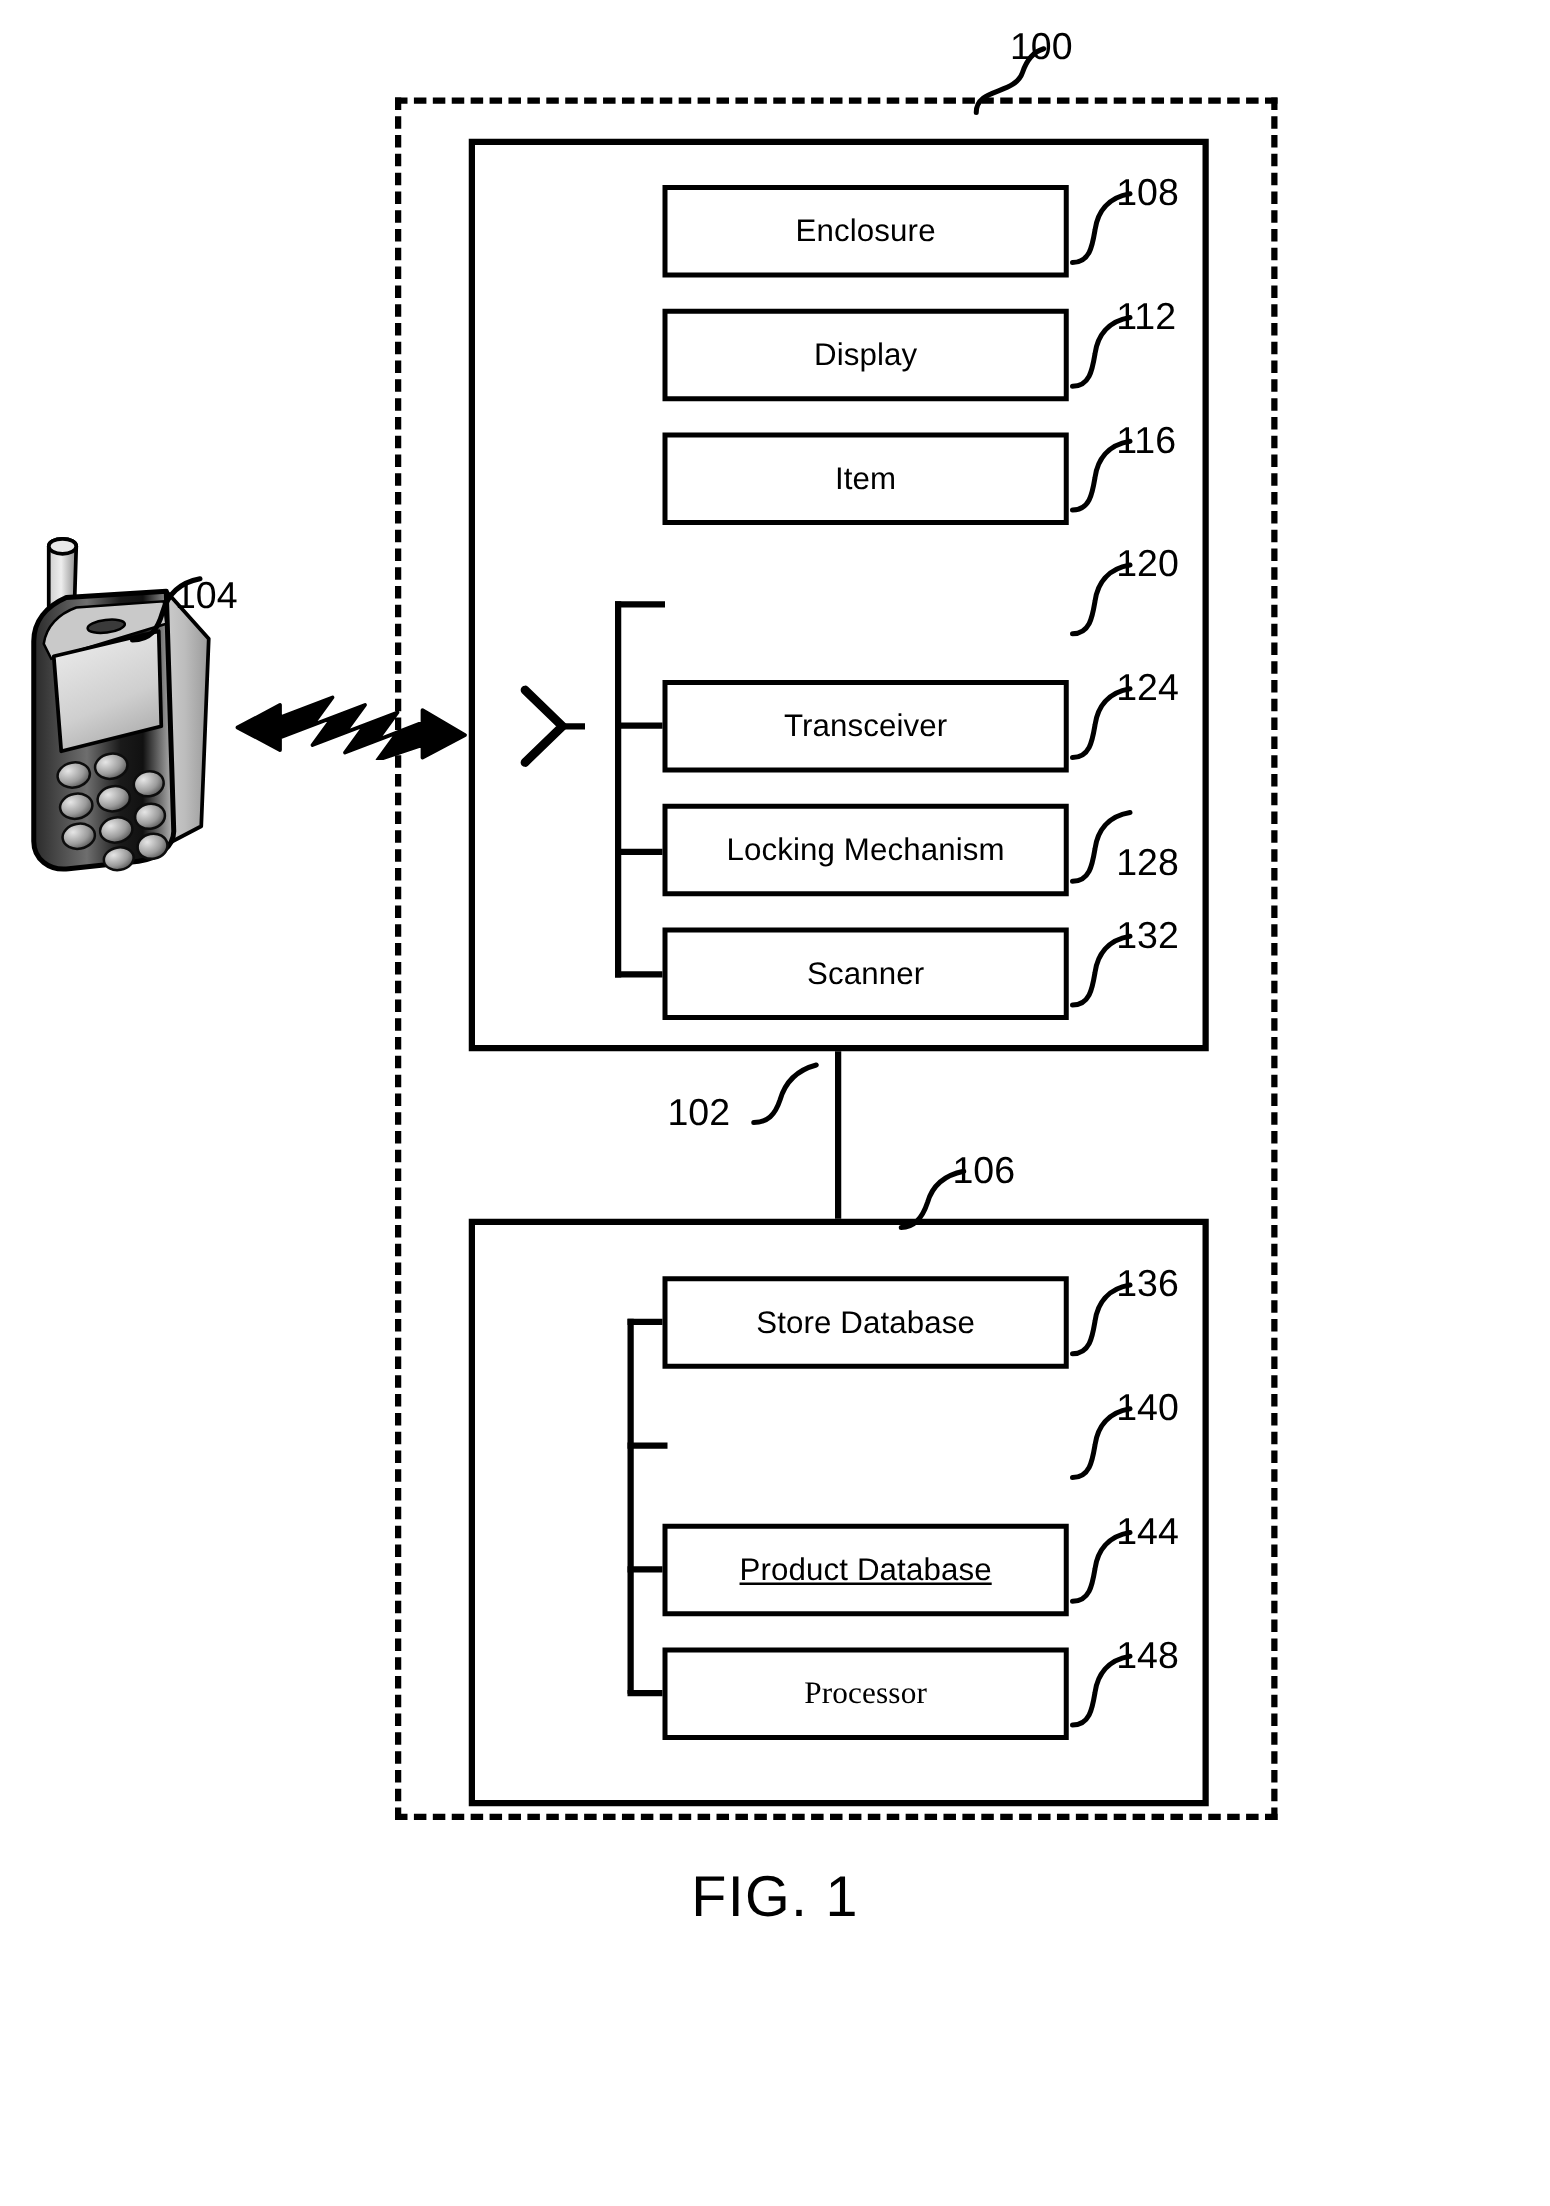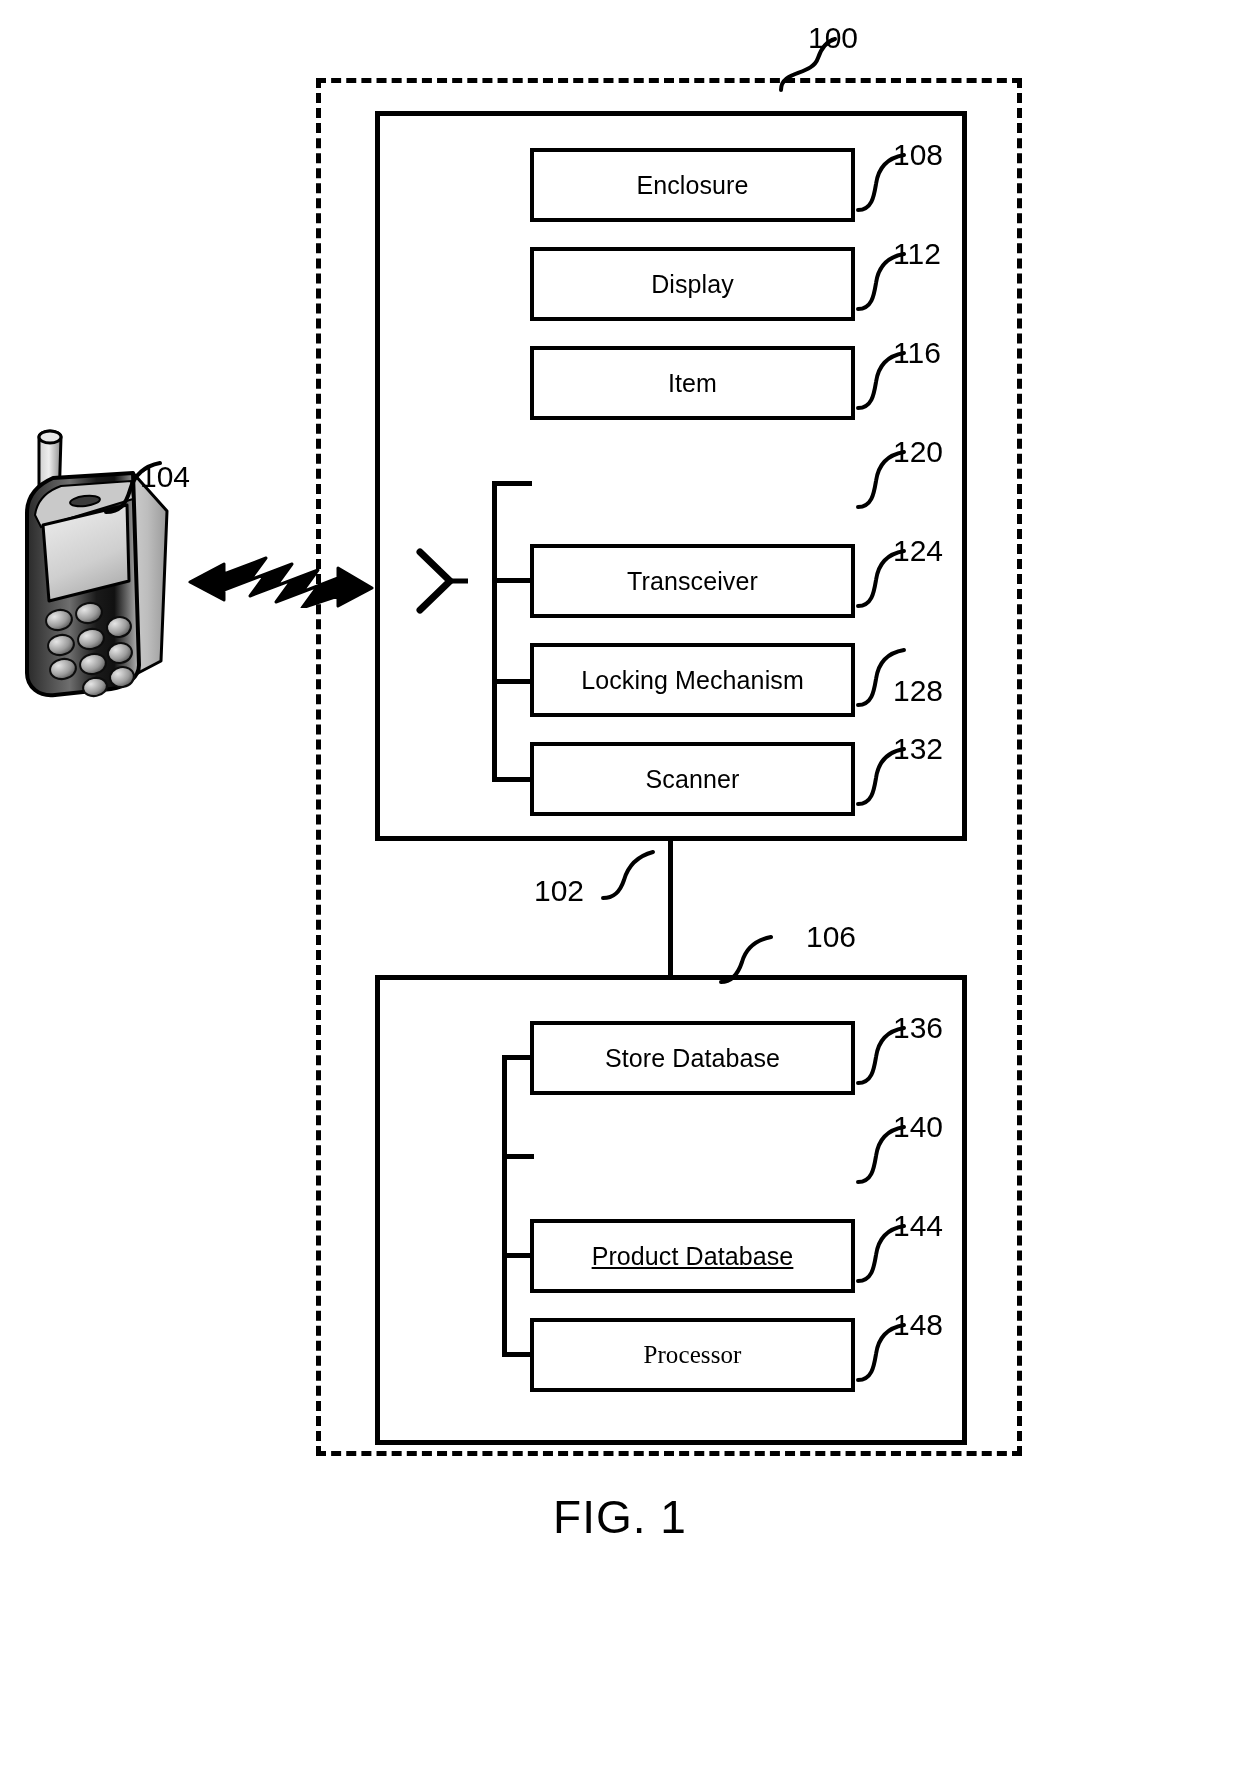--- a/index.html
+++ b/index.html
@@ -98,21 +98,21 @@
       <path d="M3,50 C14,50 20,44 24,32 C28,18 38,8 53,4" fill="none" stroke="#000" stroke-width="4" stroke-linecap="round"></path>
     </svg>
   </div>
   <div class="refnum" style="left:534px;top:876px;">102</div>
 
   <div class="lead" style="left:718px;top:934px;">
     <svg width="56" height="52">
       <path d="M3,48 C14,48 20,40 24,28 C28,14 38,6 53,3" fill="none" stroke="#000" stroke-width="4" stroke-linecap="round"></path>
     </svg>
   </div>
-  <div class="refnum" style="left:762px;top:922px;margin-left:44px;">106</div>
+  <div class="refnum" style="left:762px;top:922px;">106</div>
 
   <div id="antenna">
     <svg width="52" height="66">
       <path d="M4,4 L34,33 L4,62" fill="none" stroke="#000" stroke-width="7" stroke-linecap="round" stroke-linejoin="miter"></path>
       <path d="M32,33 L52,33" fill="none" stroke="#000" stroke-width="5"></path>
     </svg>
   </div>
 
   <div class="bus" style="left:492px;top:481px;width:5px;height:301px;"></div>
   <div class="bus" style="left:492px;top:481px;width:40px;height:5px;"></div>

